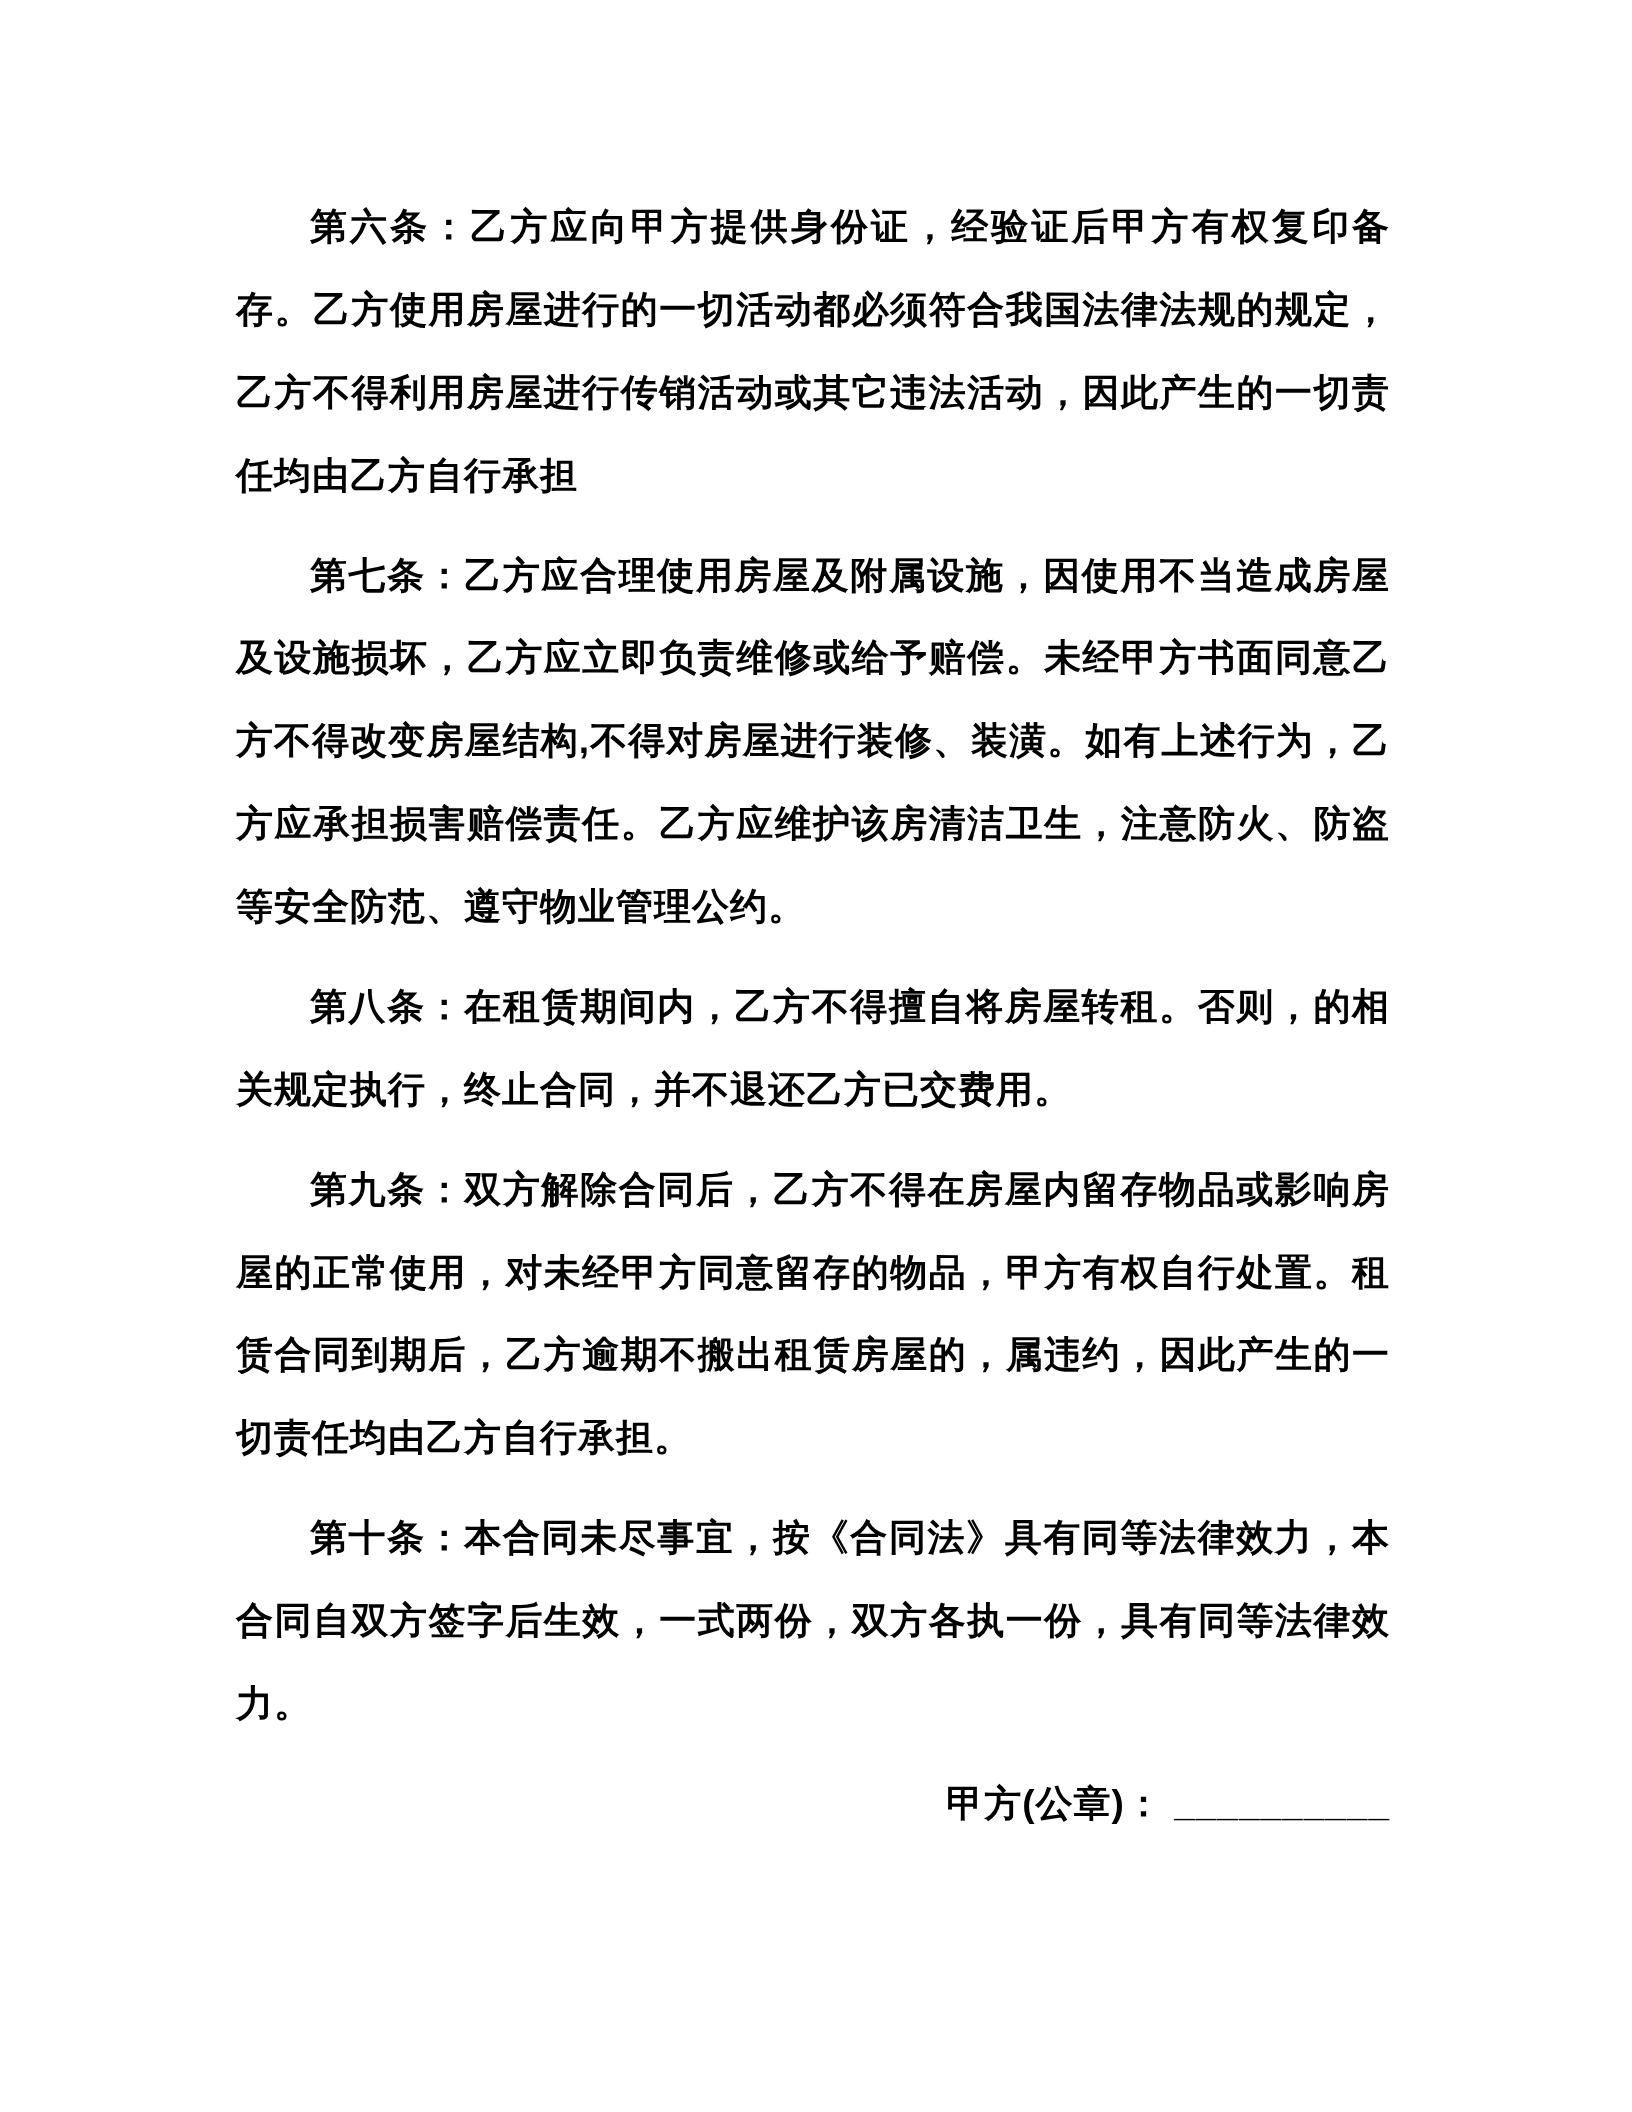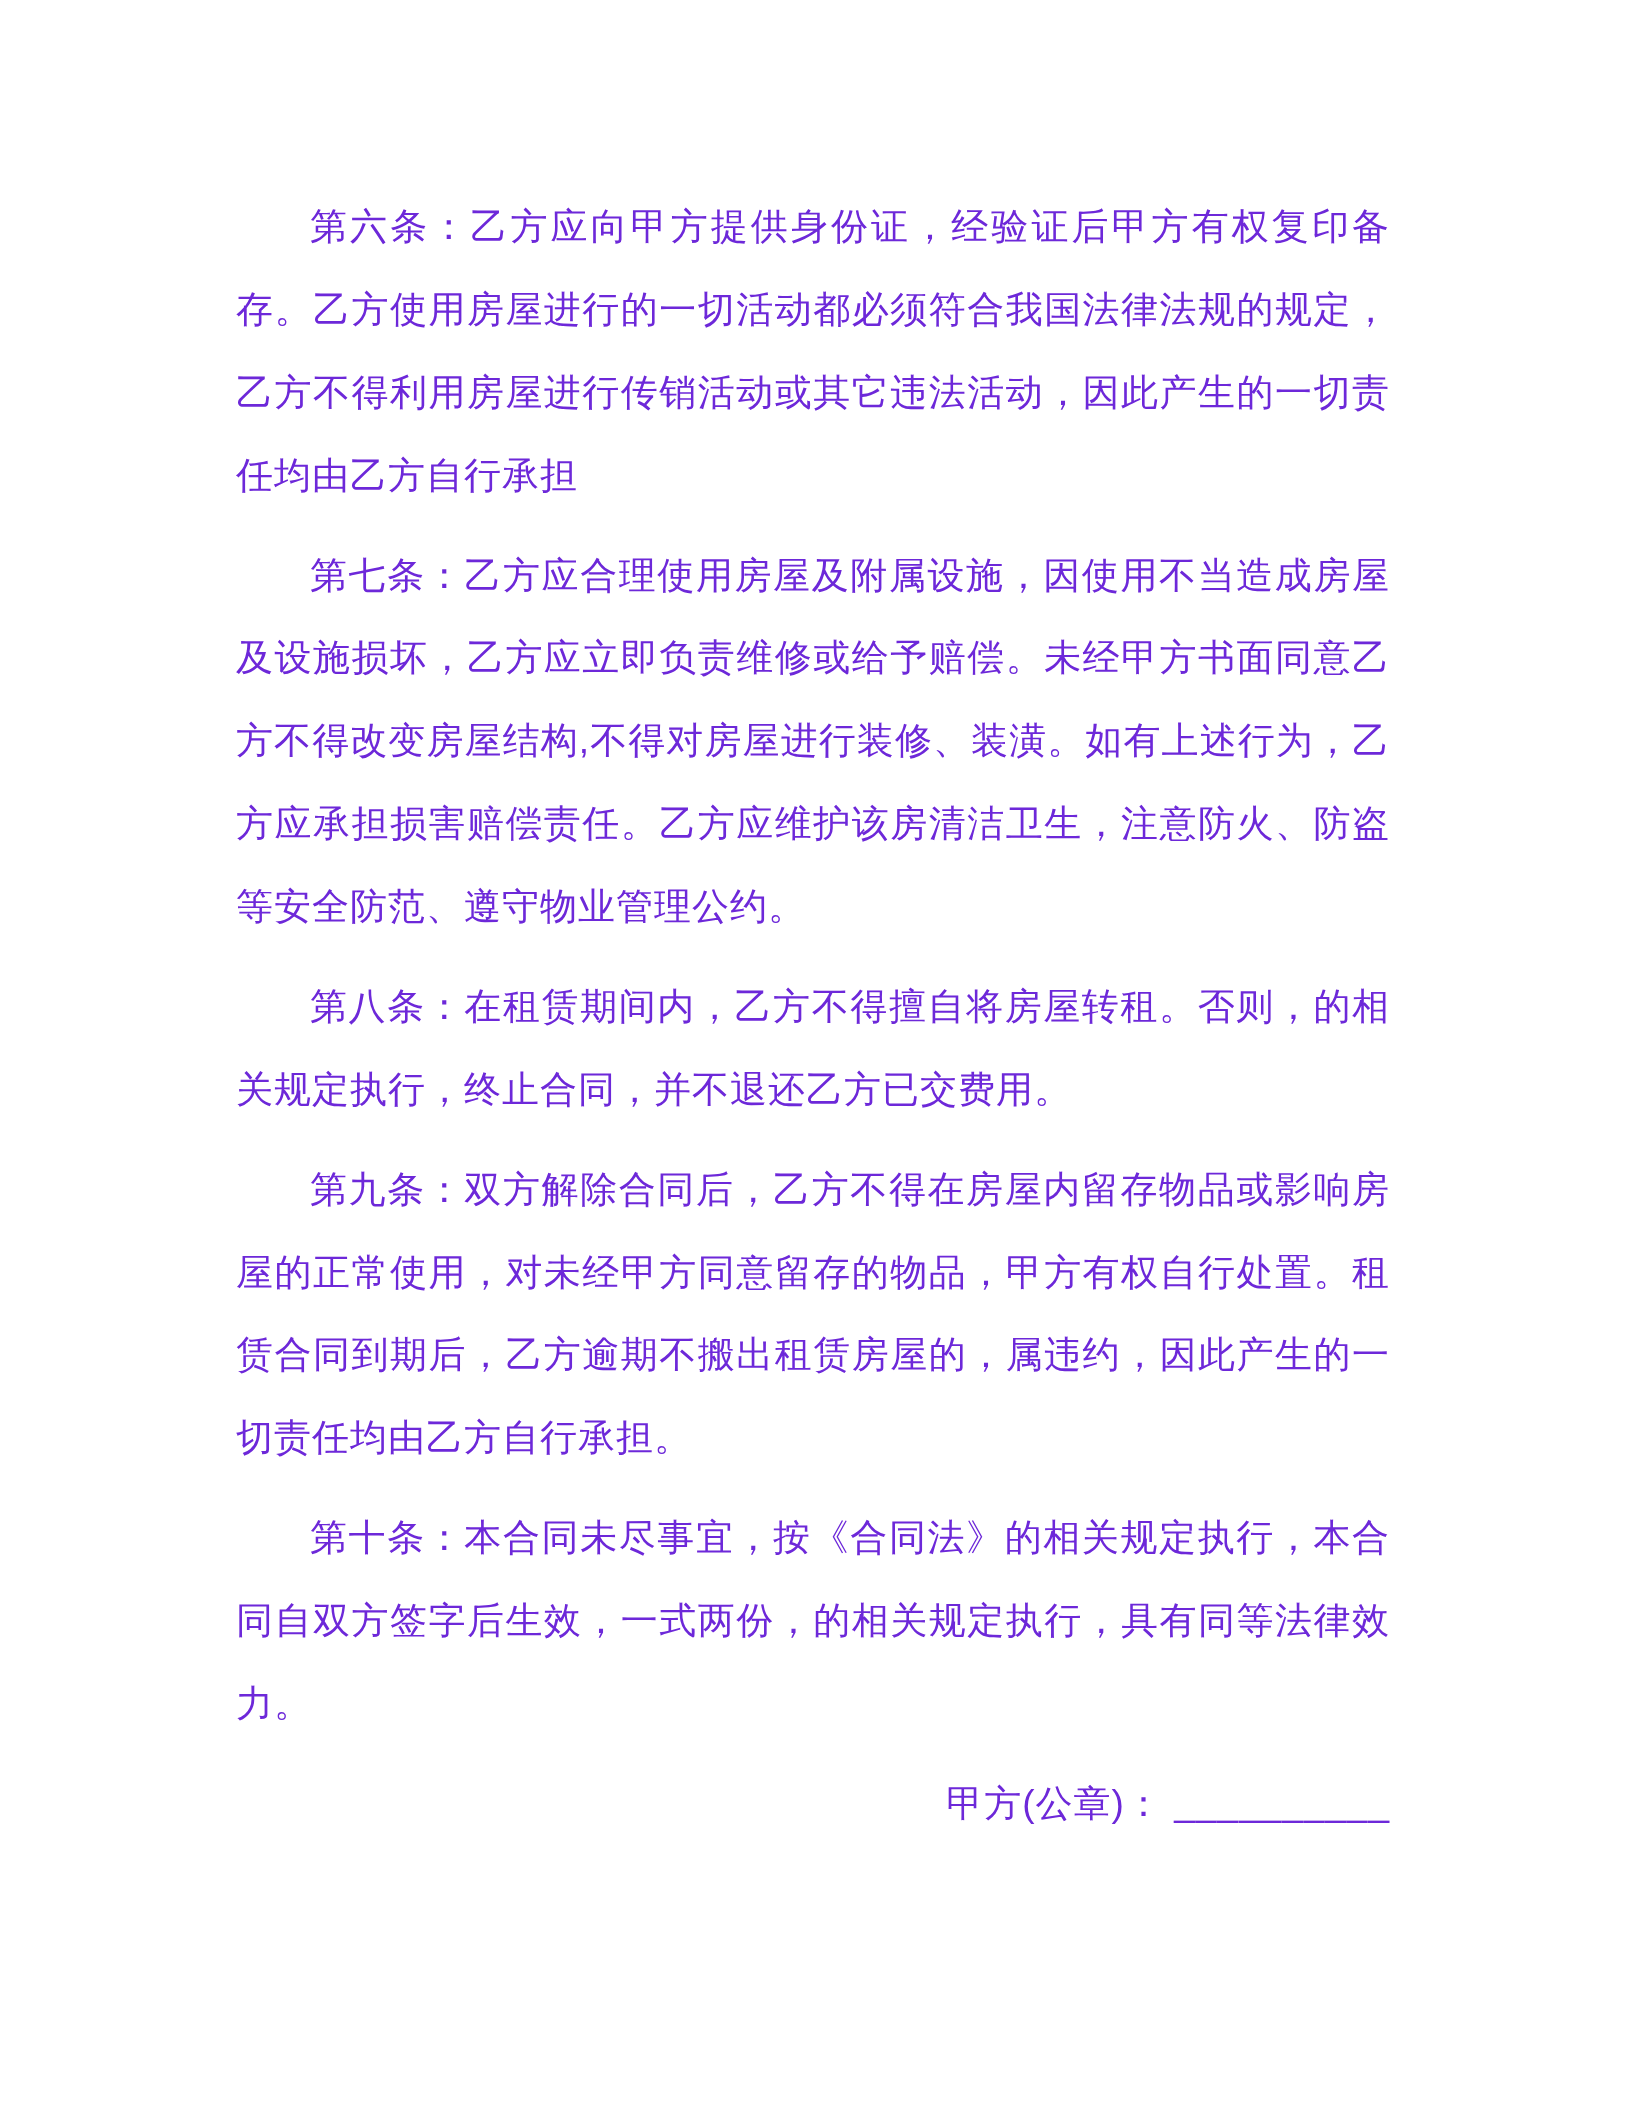--- a/index.html
+++ b/index.html
@@ -14,22 +14,22 @@
     margin: 0 auto;
     background: #ffffff;
     box-sizing: border-box;
     padding: 186px 242px 0 236px;
     overflow: hidden;
     font-family: "Liberation Sans", "DejaVu Sans", sans-serif;
   }
   .clause {
     margin: 0 0 17px 0;
     font-size: 37px;
-    font-weight: 400;
-    color: #6d28d9;
+    font-weight: 700;
+    color: #000000;
     line-height: 2.24;
     text-indent: 2em;
     text-align: justify;
     letter-spacing: 1px;
     word-break: break-all;
   }
   .clause:last-child {
     text-align: right;
   }
 </style>
@@ -38,16 +38,16 @@
 
 <div class="page">
   <p class="clause">第六条：乙方应向甲方提供身份证，经验证后甲方有权复印备存。乙方使用房屋进行的一切活动都必须符合我国法律法规的规定，乙方不得利用房屋进行传销活动或其它违法活动，因此产生的一切责任均由乙方自行承担</p>
 
   <p class="clause">第七条：乙方应合理使用房屋及附属设施，因使用不当造成房屋及设施损坏，乙方应立即负责维修或给予赔偿。未经甲方书面同意乙方不得改变房屋结构,不得对房屋进行装修、装潢。如有上述行为，乙方应承担损害赔偿责任。乙方应维护该房清洁卫生，注意防火、防盗等安全防范、遵守物业管理公约。</p>
 
   <p class="clause">第八条：在租赁期间内，乙方不得擅自将房屋转租。否则，的相关规定执行，终止合同，并不退还乙方已交费用。</p>
 
   <p class="clause">第九条：双方解除合同后，乙方不得在房屋内留存物品或影响房屋的正常使用，对未经甲方同意留存的物品，甲方有权自行处置。租赁合同到期后，乙方逾期不搬出租赁房屋的，属违约，因此产生的一切责任均由乙方自行承担。</p>
 
-  <p class="clause">第十条：本合同未尽事宜，按《合同法》的相关规定执行，本合同自双方签字后生效，一式两份，的相关规定执行，具有同等法律效力。</p>
+  <p class="clause">第十条：本合同未尽事宜，按《合同法》具有同等法律效力，本合同自双方签字后生效，一式两份，双方各执一份，具有同等法律效力。</p>
 
   <p class="clause">甲方(公章)： __________</p>
 </div>
 
 </body></html>

